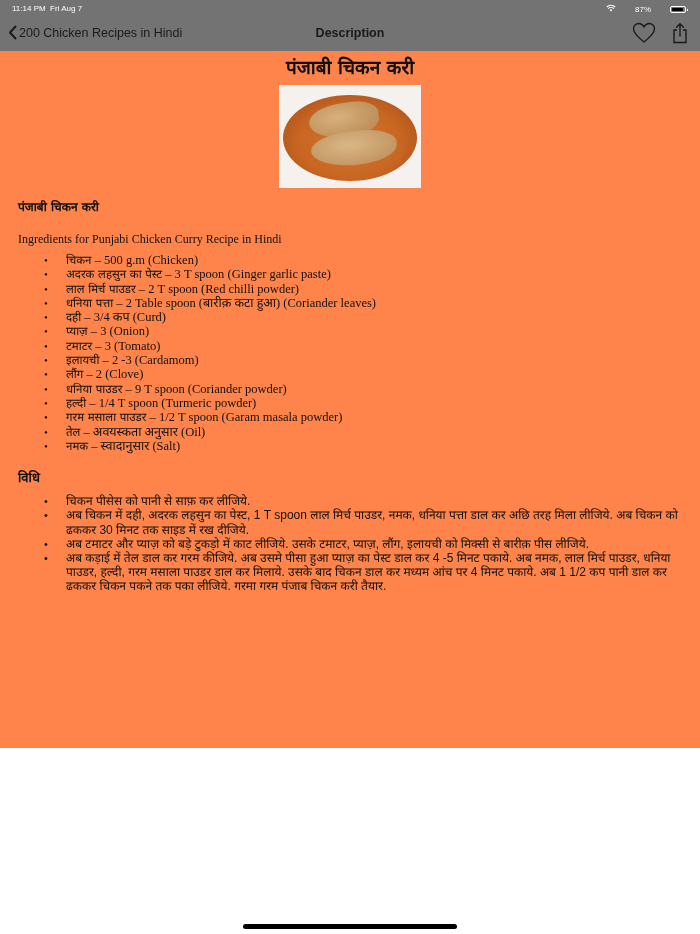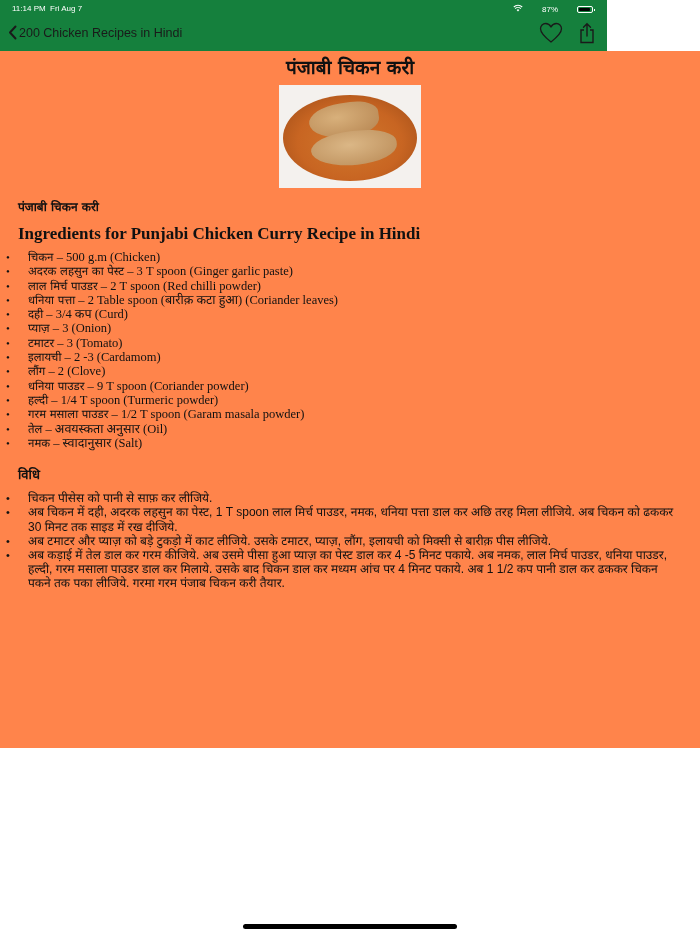--- a/index.html
+++ b/index.html
@@ -3,22 +3,22 @@
   <meta charset="utf-8">
   <style>
     html, body { margin: 0; padding: 0; }
     body {
       width: 700px; height: 934px; overflow: hidden;
       background: #ffffff;
       font-family: "Liberation Sans", sans-serif;
       position: relative;
     }
     .topbar {
-      position: absolute; left: 0; top: 0; width: 607px; height: 51px;
-      background: #15803d;
+      position: absolute; left: 0; top: 0; width: 700px; height: 51px;
+      background: #737373;
     }
     .status {
       position: absolute; top: 0; left: 0; right: 0; height: 17px;
       font-size: 8px; color: #ffffff; font-family: "Liberation Sans", sans-serif;
     }
     .status .time { position: absolute; left: 12px; top: 4px; }
     .status .right { position: absolute; right: 14px; top: 4px; display: flex; align-items: center; gap: 19px; }
     .battery { width: 16px; height: 7px; border: 1px solid #fff; border-radius: 2px; position: relative; box-sizing: border-box; }
     .battery .fill { position: absolute; left: 1px; top: 1px; bottom: 1px; width: 11px; background: #000; border-radius: 1px; }
     .battery::after { content: ""; position: absolute; right: -3px; top: 2px; width: 1px; height: 2px; background: #fff; }
@@ -38,22 +38,22 @@
       font-size: 19px; margin-top: 4px; line-height: 24px;
     }
     .dish-img {
       display: block; margin: 6px auto 0; width: 142px; height: 103px;
       background: #f4f1ee; position: relative; overflow: hidden;
     }
     .dish-img .bowl { position: absolute; left: 4px; top: 10px; width: 134px; height: 86px; border-radius: 50%; background: radial-gradient(ellipse at 50% 55%, #d1782c 0%, #c86522 55%, #b4591d 75%, #e8ddd4 80%, #f4f1ee 100%); }
     .dish-img .leg1 { position: absolute; left: 30px; top: 18px; width: 70px; height: 34px; border-radius: 50% 40% 45% 55%; background: radial-gradient(ellipse at 40% 40%, #d8b07b, #b58450); transform: rotate(-8deg); }
     .dish-img .leg2 { position: absolute; left: 32px; top: 46px; width: 86px; height: 34px; border-radius: 50% 45% 50% 55%; background: radial-gradient(ellipse at 45% 40%, #dbb786, #b98a56); transform: rotate(-6deg); }
     .sub { font-family: "DejaVu Sans", sans-serif; font-weight: bold; font-size: 12px; margin: 10px 0 0 18px; }
-    .ing-head { font-weight: bold; font-size: 17px; margin: 9px 0 0 18px; }
-    ul { margin: 6px 0 0 0; padding-left: 28px; list-style: none; }
+    .ing-head { font-weight: normal; font-size: 12px; margin: 17px 0 0 18px; }
+    ul { margin: 6px 0 0 0; padding-left: 66px; list-style: none; }
     li { font-size: 12.5px; line-height: 14.3px; position: relative; }
     li::before { content: "•"; position: absolute; left: -22px; top: 0; font-size: 11px; }
     li .hi { font-family: "DejaVu Sans", sans-serif; font-size: 11.5px; }
     .vidhi { font-family: "DejaVu Sans", sans-serif; font-weight: bold; font-size: 13px; margin: 17px 0 0 18px; line-height: 15px; }
     ul.steps { margin-top: 9px; padding-right: 18px; }
     ul.steps li { font-family: Liberation Sans, sans-serif; font-size: 12px; line-height: 14.2px; }
     .home-indicator { position: absolute; left: 243px; top: 924px; width: 214px; height: 5px; border-radius: 3px; background: #000; }
   </style>
 </head>
 <body>
@@ -75,20 +75,21 @@
         </span>
     </span>
   </div>
   <div class="nav">
     <div class="back">
       <svg width="9" height="15" viewBox="0 0 9 15">
           <path d="M7.5 1.5 L2 7.5 L7.5 13.5" stroke="#1a1a1a" stroke-width="2" fill="none" stroke-linecap="round" stroke-linejoin="round"></path>
         </svg>
       <span>200 Chicken Recipes in Hindi</span>
     </div>
+    <div class="nav-title">Description</div>
     <div class="nav-icons">
       <span>
         <svg width="24" height="22" viewBox="0 0 24 22">
             <path d="M12 20 C5 14.5 1.5 11 1.5 6.8 C1.5 3.8 3.8 1.5 6.7 1.5 C9 1.5 10.8 2.8 12 4.8 C13.2 2.8 15 1.5 17.3 1.5 C20.2 1.5 22.5 3.8 22.5 6.8 C22.5 11 19 14.5 12 20 Z" stroke="#1a1a1a" stroke-width="1.3" fill="none"></path>
           </svg>
       </span>
       <span>
         <svg width="16" height="22" viewBox="0 0 16 22">
             <path d="M5 8 H2 V20.5 H14 V8 H11" stroke="#1a1a1a" stroke-width="1.4" fill="none"></path>
             <path d="M8 14 V2 M4.5 5.3 L8 1.8 L11.5 5.3" stroke="#1a1a1a" stroke-width="1.4" fill="none" stroke-linecap="round"></path>

